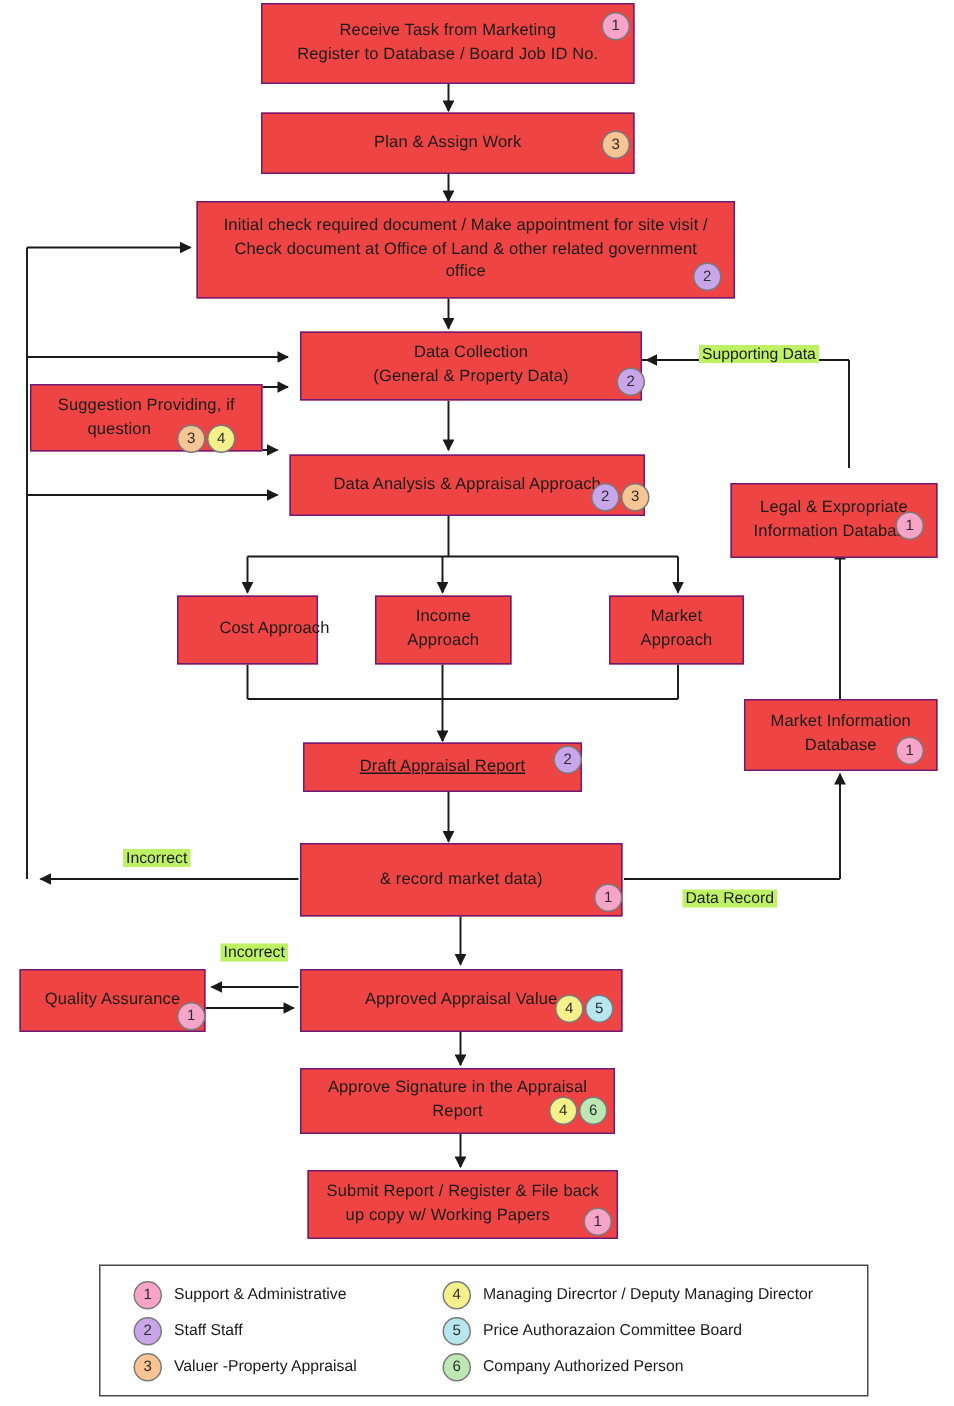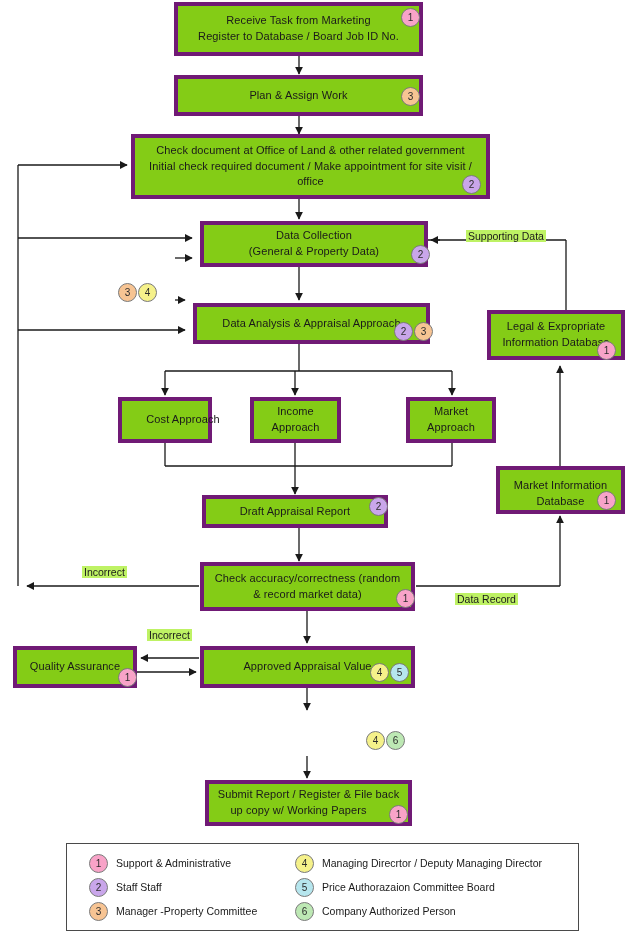--- a/index.html
+++ b/index.html
@@ -18,22 +18,22 @@
   svg.edges {
     position: absolute;
     left: 0; top: 0;
     width: 636px;
     height: 937px;
     pointer-events: none;
   }
   .node {
     position: absolute;
     box-sizing: border-box;
-    border: 4px solid #701a75;
-    background: #84cc16;
+    border: 1px solid #701a75;
+    background: #ef4444;
     display: flex;
     flex-direction: column;
     align-items: center;
     justify-content: center;
     text-align: center;
     color: #1a1a1a;
     font-size: 11px;
     line-height: 1.45;
     letter-spacing: 0.1px;
   }
@@ -161,36 +161,40 @@
   </div>
 
   <div class="node" style="left:174px; top:75px; width:249px; height:41px;">
     <span class="line">Plan &amp; Assign Work</span>
   </div>
   <div class="badges" style="left:401px; top:87px;">
     <span class="badge" style="background:#f7c493;">3</span>
   </div>
 
   <div class="node" style="left:131px; top:134px; width:359px; height:65px;">
+    <span class="line">Initial check required document / Make appointment for site visit /</span>
     <span class="line">Check document at Office of Land &amp; other related government</span>
-    <span class="line">Initial check required document / Make appointment for site visit /</span>
     <span class="line">office</span>
   </div>
   <div class="badges" style="left:462px; top:175px;">
     <span class="badge" style="background:#c9a6ea;">2</span>
   </div>
 
   <div class="node" style="left:200px; top:221px; width:228px; height:46px;">
     <span class="line">Data Collection</span>
     <span class="line">(General &amp; Property Data)</span>
   </div>
   <div class="badges" style="left:411px; top:245px;">
     <span class="badge" style="background:#c9a6ea;">2</span>
   </div>
 
+  <div class="node" style="left:20px; top:256px; width:155px; height:45px;">
+    <span class="line">Suggestion Providing, if</span>
+    <span class="line" style="margin-right:36px;">question</span>
+  </div>
   <div class="badges" style="left:118px; top:283px;">
     <span class="badge" style="background:#f7c493;">3</span>
     <span class="badge" style="background:#f5f18a;">4</span>
   </div>
 
   <div class="node" style="left:193px; top:303px; width:237px; height:41px;">
     <span class="line">Data Analysis &amp; Appraisal Approach</span>
   </div>
   <div class="badges" style="left:394px; top:322px;">
     <span class="badge" style="background:#c9a6ea;">2</span>
@@ -204,45 +208,44 @@
   <div class="node" style="left:250px; top:397px; width:91px; height:46px;text-align:right;">
     <span class="line">Income</span>
     <span class="line">Approach</span>
   </div>
 
   <div class="node" style="left:406px; top:397px; width:90px; height:46px;">
     <span class="line">Market</span>
     <span class="line">Approach</span>
   </div>
 
-  <div class="node" style="left:487px; top:310px; width:138px; height:50px;">
+  <div class="node" style="left:487px; top:322px; width:138px; height:50px;">
     <span class="line">Legal &amp; Expropriate</span>
     <span class="line">Information Database</span>
   </div>
   <div class="badges" style="left:597px; top:341px;">
     <span class="badge" style="background:#f8a3c8;">1</span>
   </div>
 
-  <div class="node" style="left:202px; top:495px; width:186px; height:33px;">
+  <div class="node" style="left:202px; top:495px; width:186px; height:33px;text-decoration:underline;">
     <span class="line">Draft Appraisal Report</span>
   </div>
   <div class="badges" style="left:369px; top:497px;">
     <span class="badge" style="background:#c9a6ea;">2</span>
   </div>
 
-  <div class="node" style="left:496px; top:466px; width:129px; height:48px;justify-content:flex-end;">
+  <div class="node" style="left:496px; top:466px; width:129px; height:48px;">
     <span class="line">Market Information</span>
     <span class="line">Database</span>
   </div>
   <div class="badges" style="left:597px; top:491px;">
     <span class="badge" style="background:#f8a3c8;">1</span>
   </div>
 
   <div class="node" style="left:200px; top:562px; width:215px; height:49px;">
-    <span class="line">Check accuracy/correctness (random</span>
     <span class="line">&amp; record market data)</span>
   </div>
   <div class="badges" style="left:396px; top:589px;">
     <span class="badge" style="background:#f8a3c8;">1</span>
   </div>
 
   <div class="node" style="left:13px; top:646px; width:124px; height:42px;">
     <span class="line">Quality Assurance</span>
   </div>
   <div class="badges" style="left:118px; top:668px;">
@@ -250,20 +253,24 @@
   </div>
 
   <div class="node" style="left:200px; top:646px; width:215px; height:42px;">
     <span class="line">Approved Appraisal Value</span>
   </div>
   <div class="badges" style="left:370px; top:663px;">
     <span class="badge" style="background:#f5f18a;">4</span>
     <span class="badge" style="background:#b6e6ee;">5</span>
   </div>
 
+  <div class="node" style="left:200px; top:712px; width:210px; height:44px;">
+    <span class="line">Approve Signature in  the Appraisal</span>
+    <span class="line">Report</span>
+  </div>
   <div class="badges" style="left:366px; top:731px;">
     <span class="badge" style="background:#f5f18a;">4</span>
     <span class="badge" style="background:#bde8b4;">6</span>
   </div>
 
   <div class="node" style="left:205px; top:780px; width:207px; height:46px;">
     <span class="line">Submit Report / Register &amp; File back</span>
     <span class="line" style="margin-right:20px;">up copy w/ Working Papers</span>
   </div>
   <div class="badges" style="left:389px; top:805px;">
@@ -287,21 +294,21 @@
     <div class="legend-item">
       <span class="badge" style="background:#c9a6ea;">2</span>
       <span>Staff Staff</span>
     </div>
     <div class="legend-item">
       <span class="badge" style="background:#b6e6ee;">5</span>
       <span>Price Authorazaion Committee Board</span>
     </div>
     <div class="legend-item">
       <span class="badge" style="background:#f7c493;">3</span>
-      <span>Manager -Property Committee</span>
+      <span>Valuer -Property Appraisal</span>
     </div>
     <div class="legend-item">
       <span class="badge" style="background:#bde8b4;">6</span>
       <span>Company Authorized Person</span>
     </div>
   </div>
 
 </div>
 
 </body></html>

